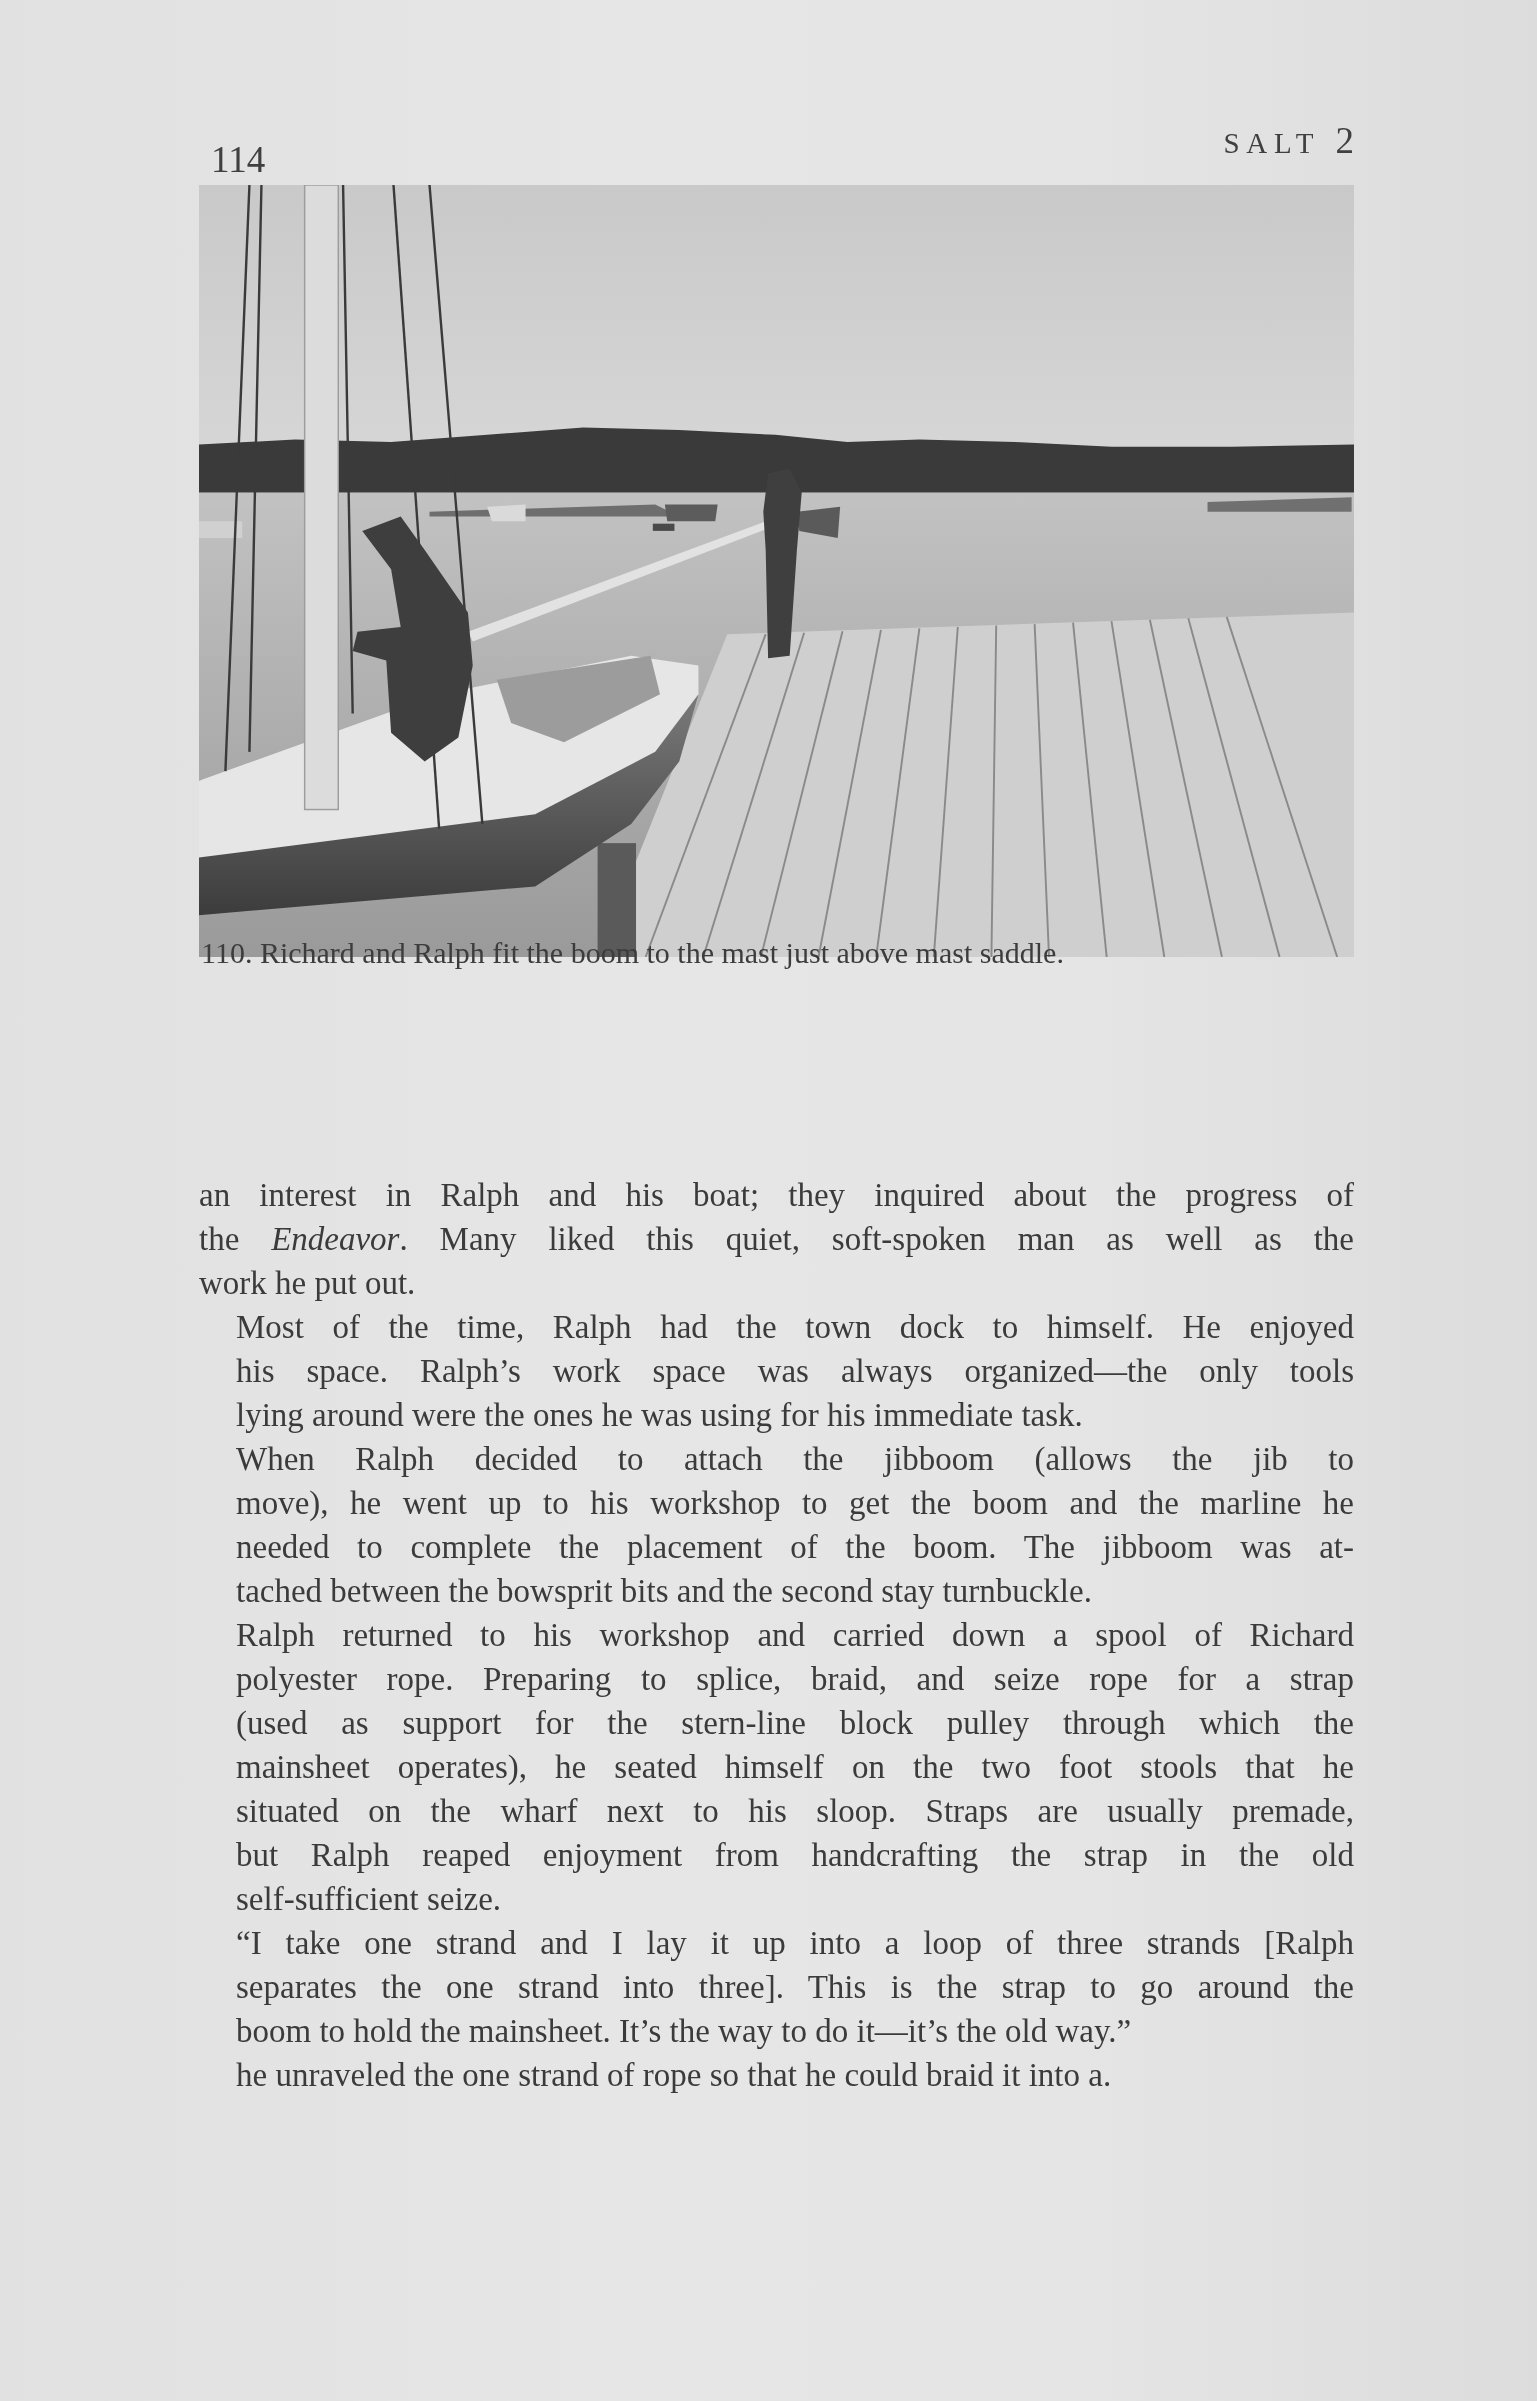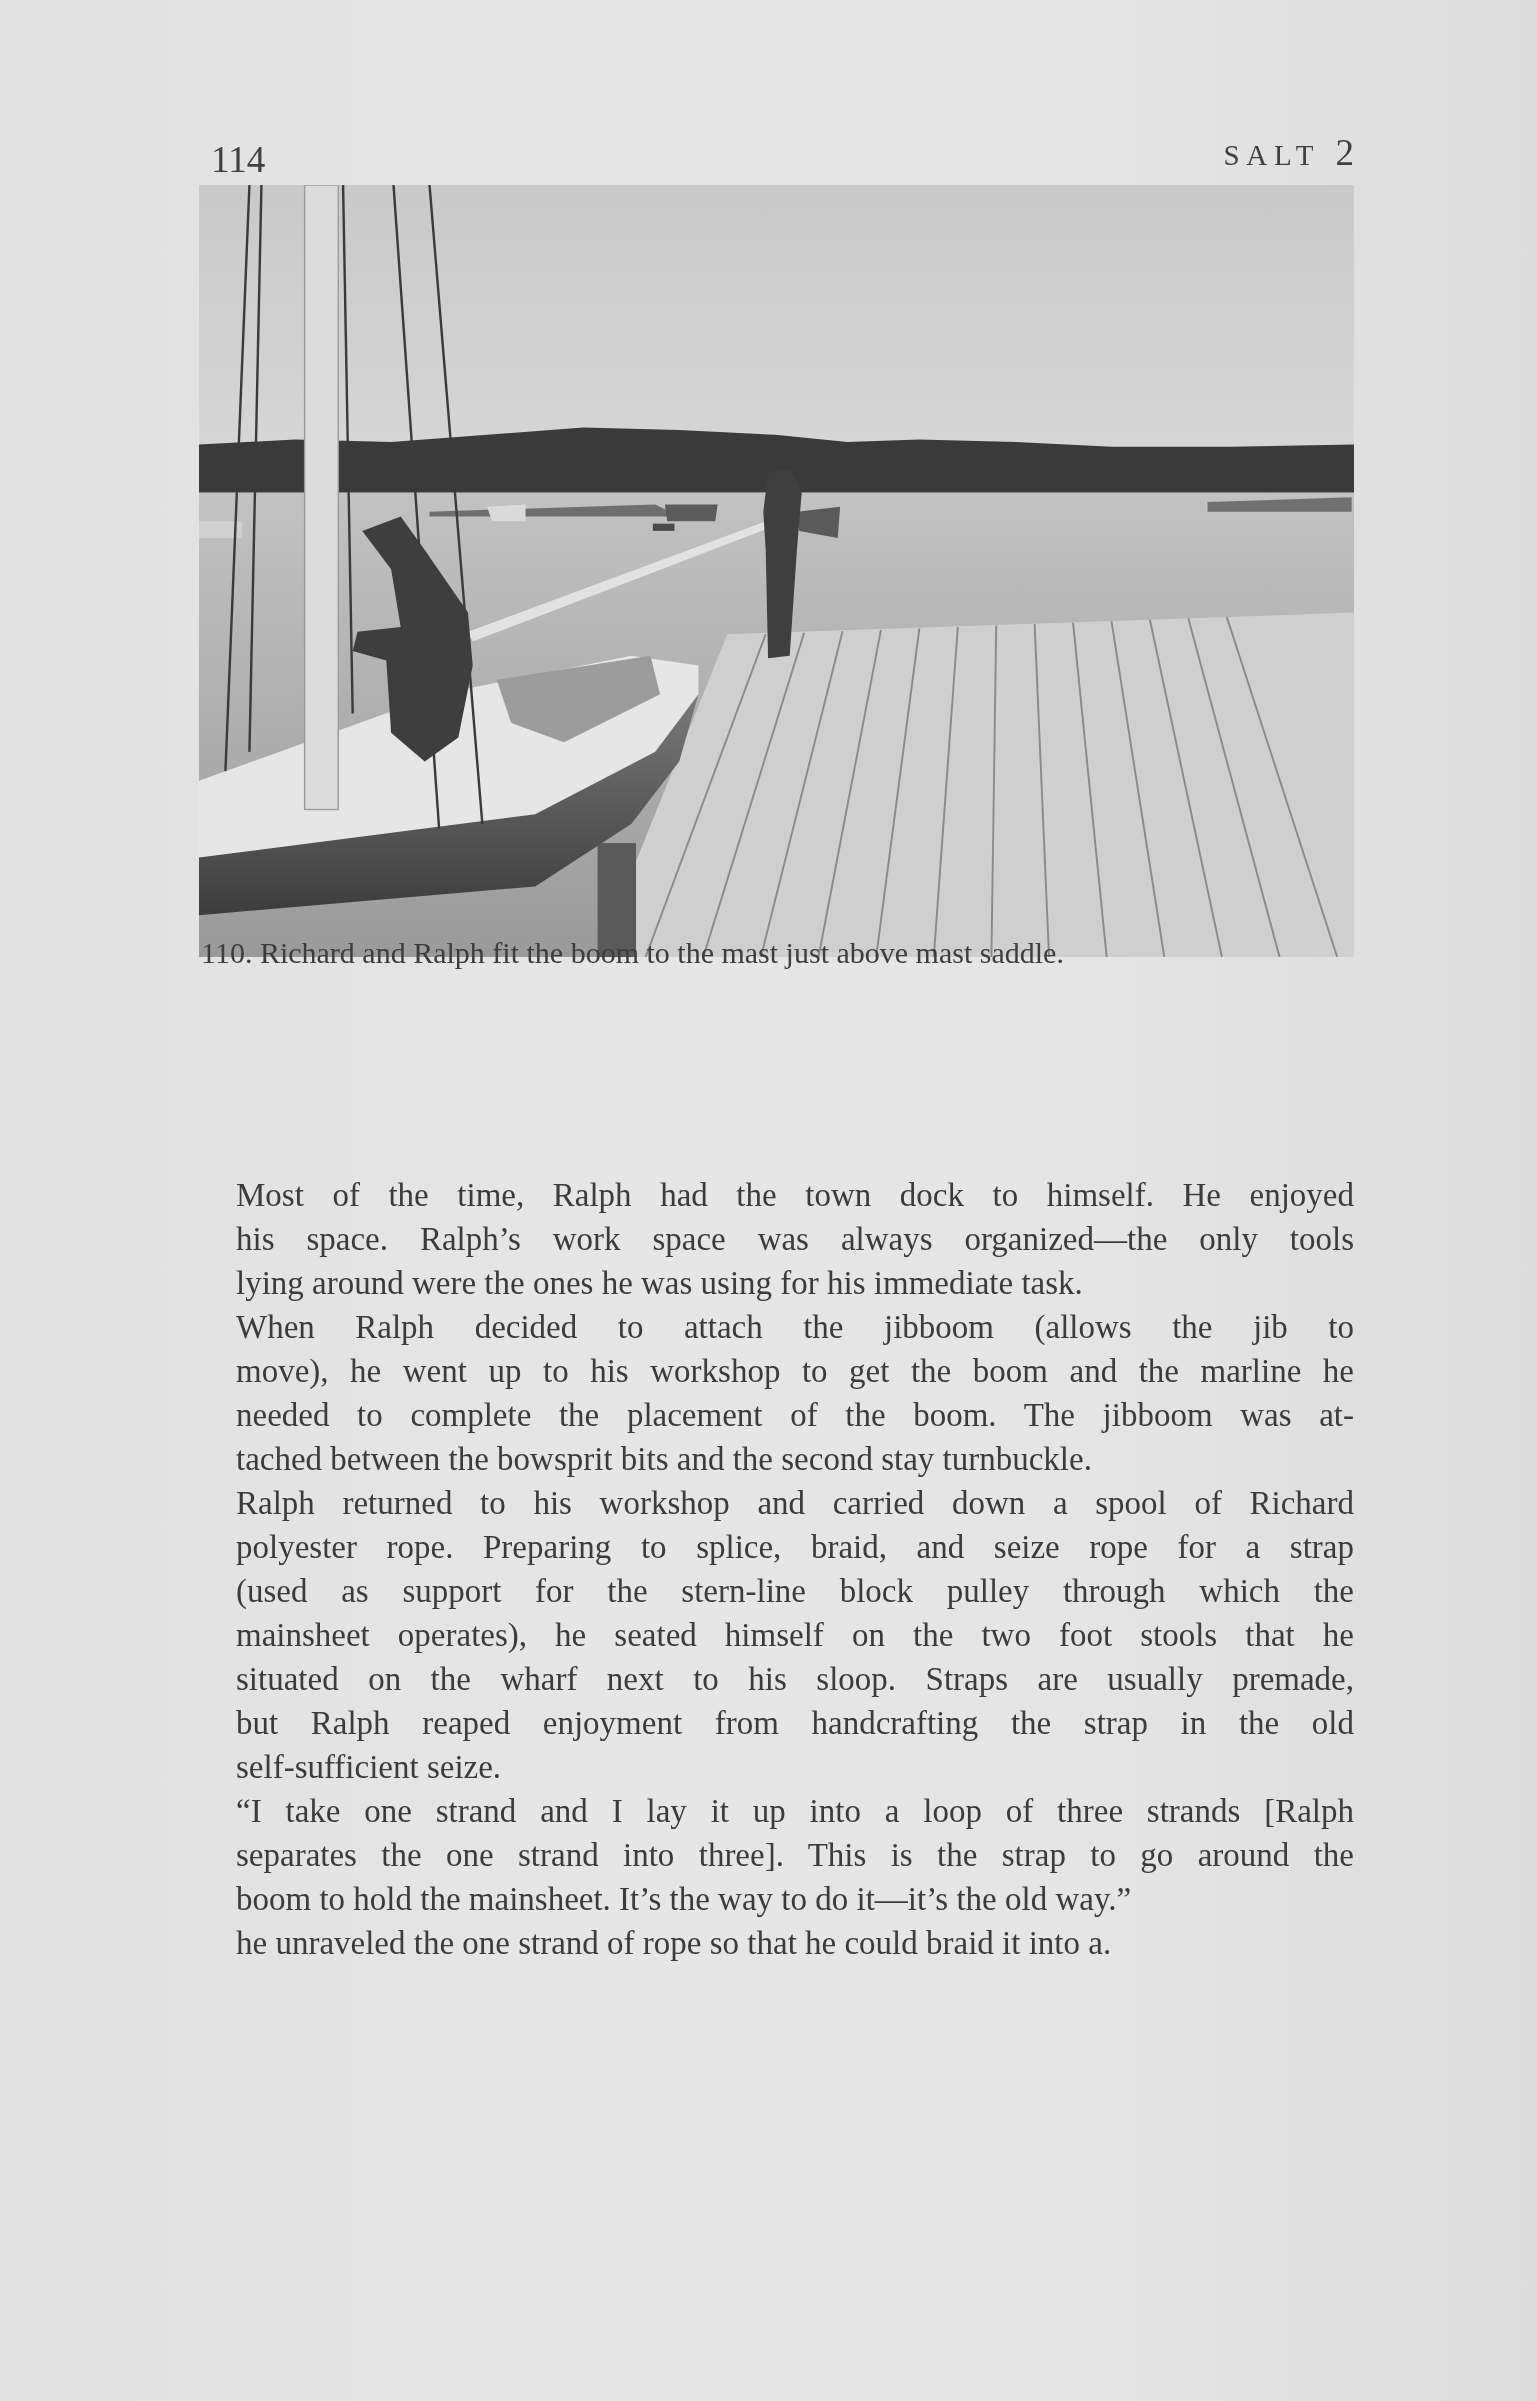--- a/index.html
+++ b/index.html
@@ -6,21 +6,21 @@
   body {
     width:1538px; height:2401px; position:relative; overflow:hidden;
     background:#e4e4e4;
     font-family:"Liberation Serif","DejaVu Serif",serif;
     color:#3a3a3a;
   }
   .page { position:absolute; inset:0;
     background:linear-gradient(90deg,#e1e1e1 0%,#e6e6e6 40%,#e5e5e5 70%,#dcdcdc 100%); }
   .running-head { position:absolute; top:118px; left:199px; width:1155px; height:43px; }
   .page-number { position:absolute; left:12px; top:0; font-size:37px; line-height:43px; color:#404040;margin-top:20px; }
-  .book-title { position:absolute; right:0; top:12px; font-size:29px; line-height:46px; letter-spacing:6.7px; color:#404040;text-align:right; }
+  .book-title { position:absolute; right:0; top:0; font-size:29px; line-height:46px; letter-spacing:6.7px; color:#404040;text-align:right; }
   .book-title .vol { font-size:37px; letter-spacing:0; margin-left:1.9px; }
   .figure { position:absolute; left:199px; top:185px; width:1155px; height:772px; overflow:hidden; background:#c8c8c8; }
   .figure svg { display:block; width:100%; height:100%; }
   .caption { position:absolute; left:201px; top:934px; width:1153px; font-size:30px; line-height:38px; color:#3c3c3c; white-space:nowrap; }
   .body-text { position:absolute; left:199px; top:1173px; width:1155px; }
   .para { margin:0; font-size:33px; line-height:44px; text-align:justify; text-align-last:left; color:#3b3b3b; }
   .para.indent { text-indent:37px; }
   .para .line { display:block; text-align:justify; text-align-last:justify; white-space:nowrap; }
   .para .line.last { text-align-last:left; }
   em { font-style:italic; }
@@ -91,20 +91,25 @@
         <line x1="480" y1="0" x2="590" y2="1330"></line>
       </g>
       <path d="M340 720 L420 690 L470 760 L560 890 L570 1000 L540 1150 L470 1200 L400 1140 L390 990 L320 970 L330 930 L420 920 L400 800 Z" fill="#3e3e3e"></path>
       <path d="M1185 600 L1230 590 L1255 640 L1245 760 L1230 980 L1185 985 L1180 760 L1175 680 Z" fill="#3f3f3f"></path>
     </svg>
   </div>
 
   <div class="caption">110. Richard and Ralph fit the boom to the mast just above mast saddle.</div>
 
   <div class="body-text" id="body-text">
+      <p class="para">
+        <span class="line">an interest in Ralph and his boat; they inquired about the progress of</span>
+        <span class="line">the <em>Endeavor</em>. Many liked this quiet, soft-spoken man as well as the</span>
+        <span class="line last">work he put out.</span>
+      </p>
       <p class="para indent">
         <span class="line" style="text-indent: 37px;">Most of the time, Ralph had the town dock to himself. He enjoyed</span>
         <span class="line">his space. Ralph’s work space was always organized—the only tools</span>
         <span class="line last">lying around were the ones he was using for his immediate task.</span>
       </p>
       <p class="para indent">
         <span class="line" style="text-indent: 37px;">When Ralph decided to attach the jibboom (allows the jib to</span>
         <span class="line">move), he went up to his workshop to get the boom and the marline he</span>
         <span class="line">needed to complete the placement of the boom. The jibboom was at-</span>
         <span class="line last">tached between the bowsprit bits and the second stay turnbuckle.</span>

